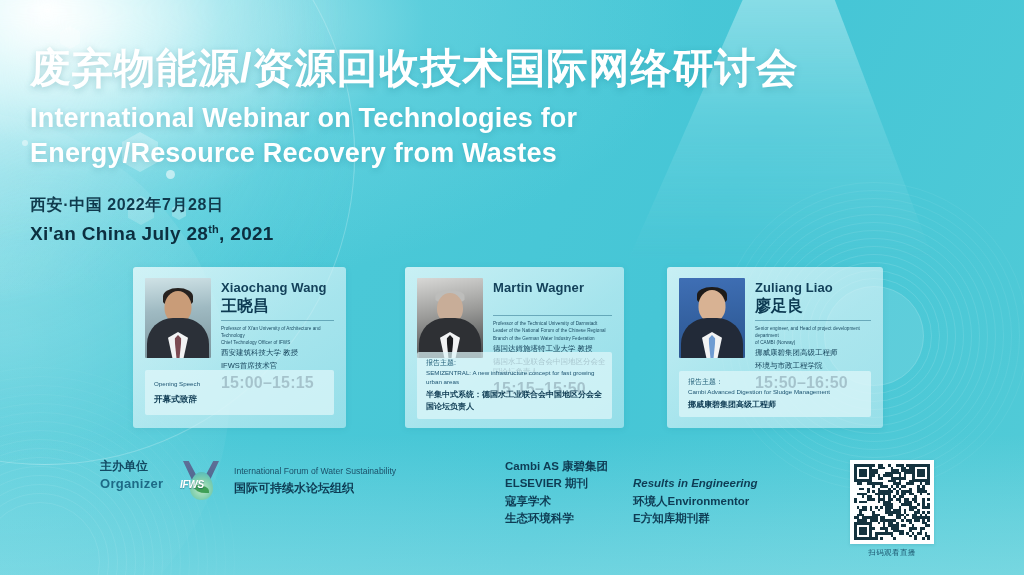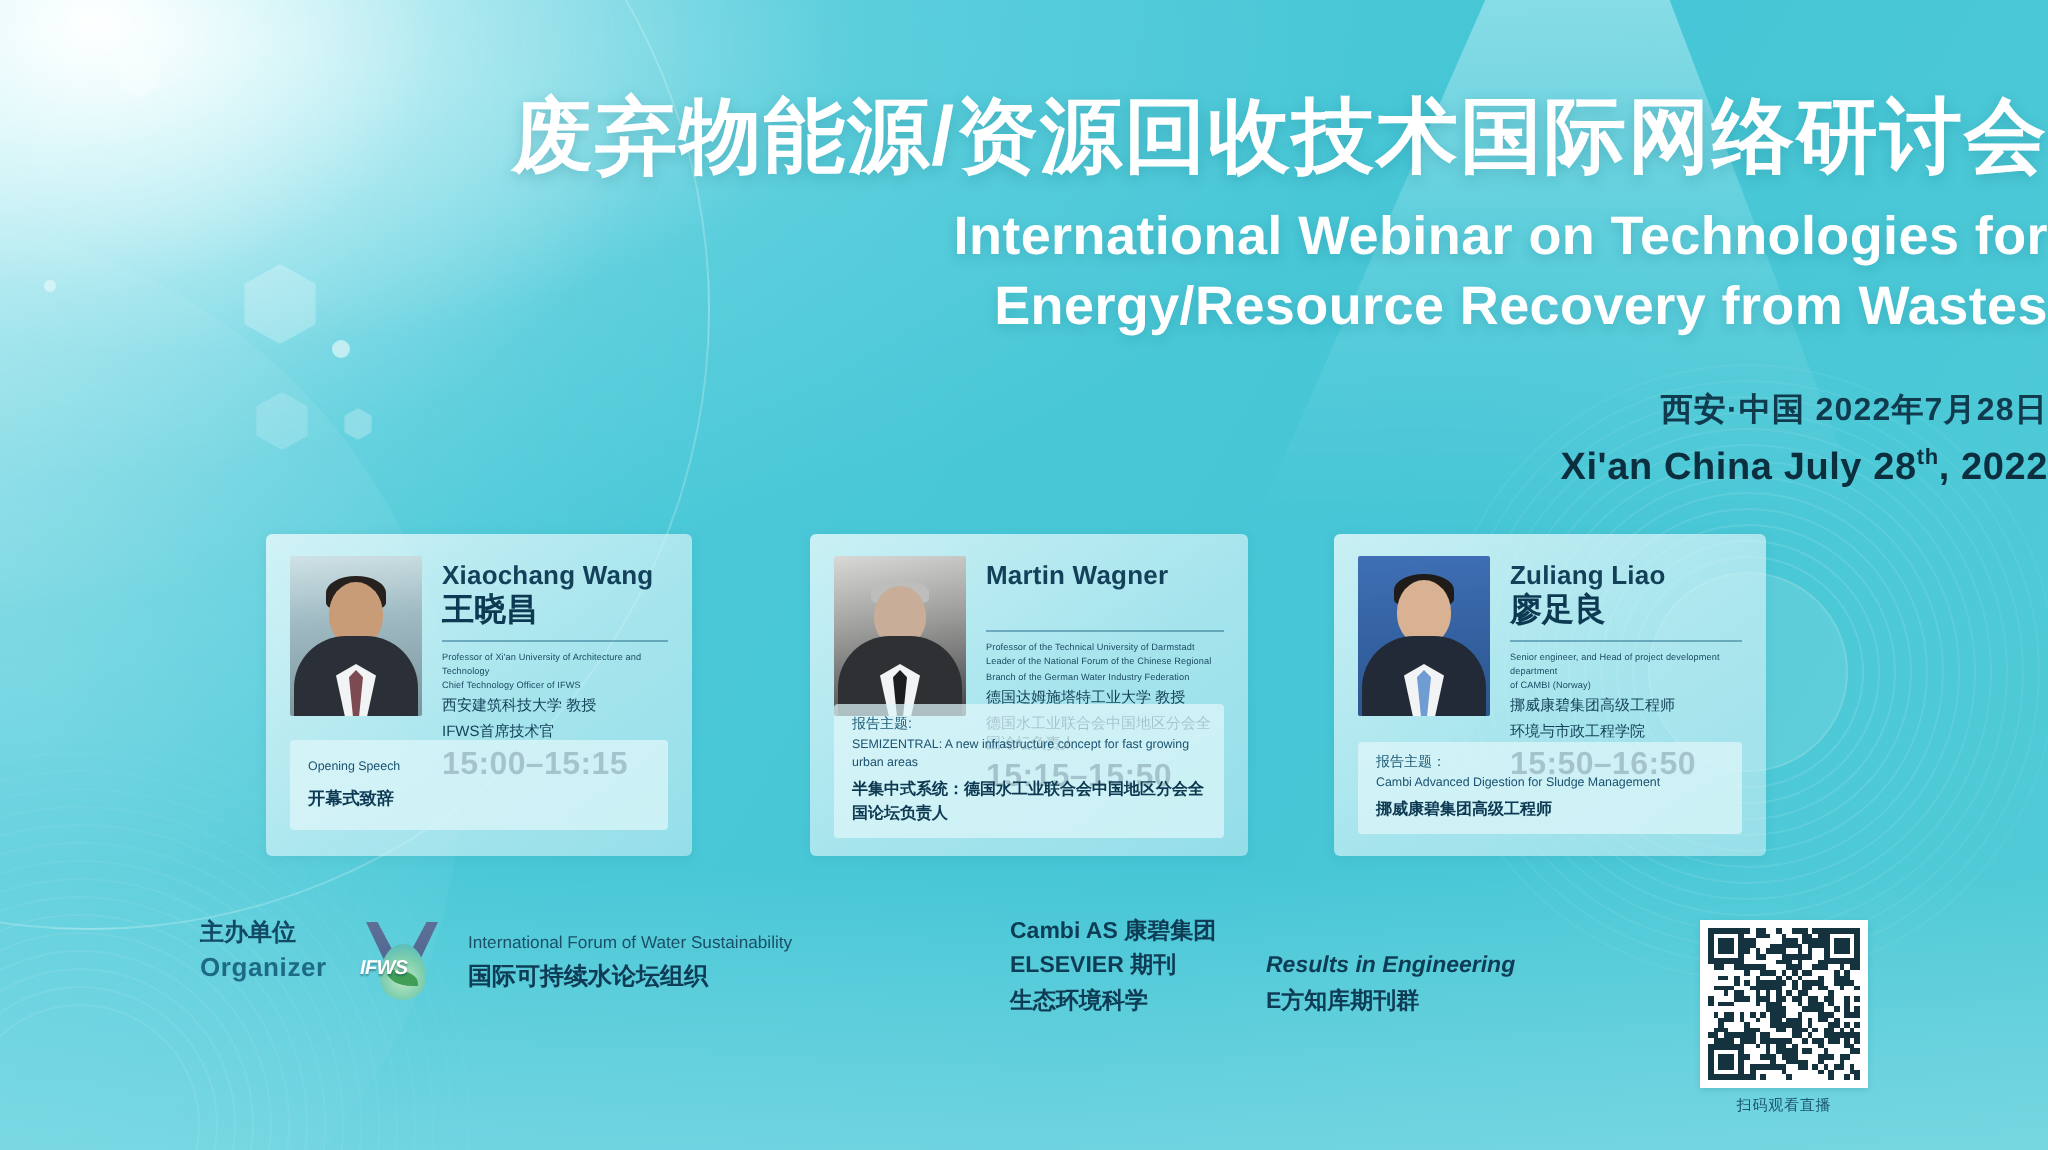--- a/index.html
+++ b/index.html
@@ -75,21 +75,21 @@
     position:absolute; border-radius:50%;
     border:1px solid rgba(255,255,255,0.30);
     left:50%; top:50%; transform:translate(-50%,-50%);
   }
   .bottom-band {
     position:absolute; left:0; right:0; bottom:0; height:140px;
     background:linear-gradient(180deg, rgba(255,255,255,0) 0%, rgba(198,240,245,0.20) 60%, rgba(214,246,249,0.28) 100%);
   }
 
   
-  .header { position:absolute; left:0; right:0; top:44px; text-align:right;margin-left:30px; }
+  .header { position:absolute; left:0; right:16px; top:44px; text-align:left;margin-left:30px; }
   .title-cn {
     font-size:41px; font-weight:bold; color:#ffffff; letter-spacing:1px;
     line-height:1.18; text-shadow:0 2px 7px rgba(18,110,126,0.28);
   }
   .title-en {
     margin-top:9px; font-size:27px; font-weight:bold; color:#ffffff;
     line-height:1.30; letter-spacing:0.2px; text-shadow:0 2px 6px rgba(18,110,126,0.24);
   }
   .date-cn {
     margin-top:23px; font-size:16px; font-weight:bold; color:#103a4d; letter-spacing:0.6px;
@@ -302,21 +302,21 @@
   <div class="bottom-band"></div>
 </div>
 
 <div class="header">
   <div class="title-cn">废弃物能源/资源回收技术国际网络研讨会</div>
   <div class="title-en">
     <div>International Webinar on Technologies for</div>
     <div>Energy/Resource Recovery from Wastes</div>
   </div>
   <div class="date-cn">西安·中国  2022年7月28日</div>
-  <div class="date-en"><span>Xi'an China July 28</span><sup>th</sup><span>, 2022</span></div>
+  <div class="date-en"><span>Xi'an China July 28</span><sup>th</sup><span>, 2021</span></div>
 </div>
 
 <div class="cards">
 
   <div class="card c1">
     <div class="card-top">
       <div class="photo p1">
         <div class="hair"></div>
         <div class="head"></div>
         <div class="body"></div>
@@ -420,20 +420,24 @@
 
   <div class="sup-block">
     <div class="sup-list">
       <div class="sup-line">
         <span class="sup-a">Cambi AS 康碧集团</span>
         <span class="sup-b"></span>
       </div>
       <div class="sup-line">
         <span class="sup-a">ELSEVIER 期刊</span>
         <span class="sup-b ital">Results in Engineering</span>
+      </div>
+      <div class="sup-line">
+        <span class="sup-a">寇享学术</span>
+        <span class="sup-b">环境人Environmentor</span>
       </div>
       <div class="sup-line">
         <span class="sup-a">生态环境科学</span>
         <span class="sup-b">E方知库期刊群</span>
       </div>
     </div>
   </div>
 
   <div class="qr-block">
     <div class="qr">

